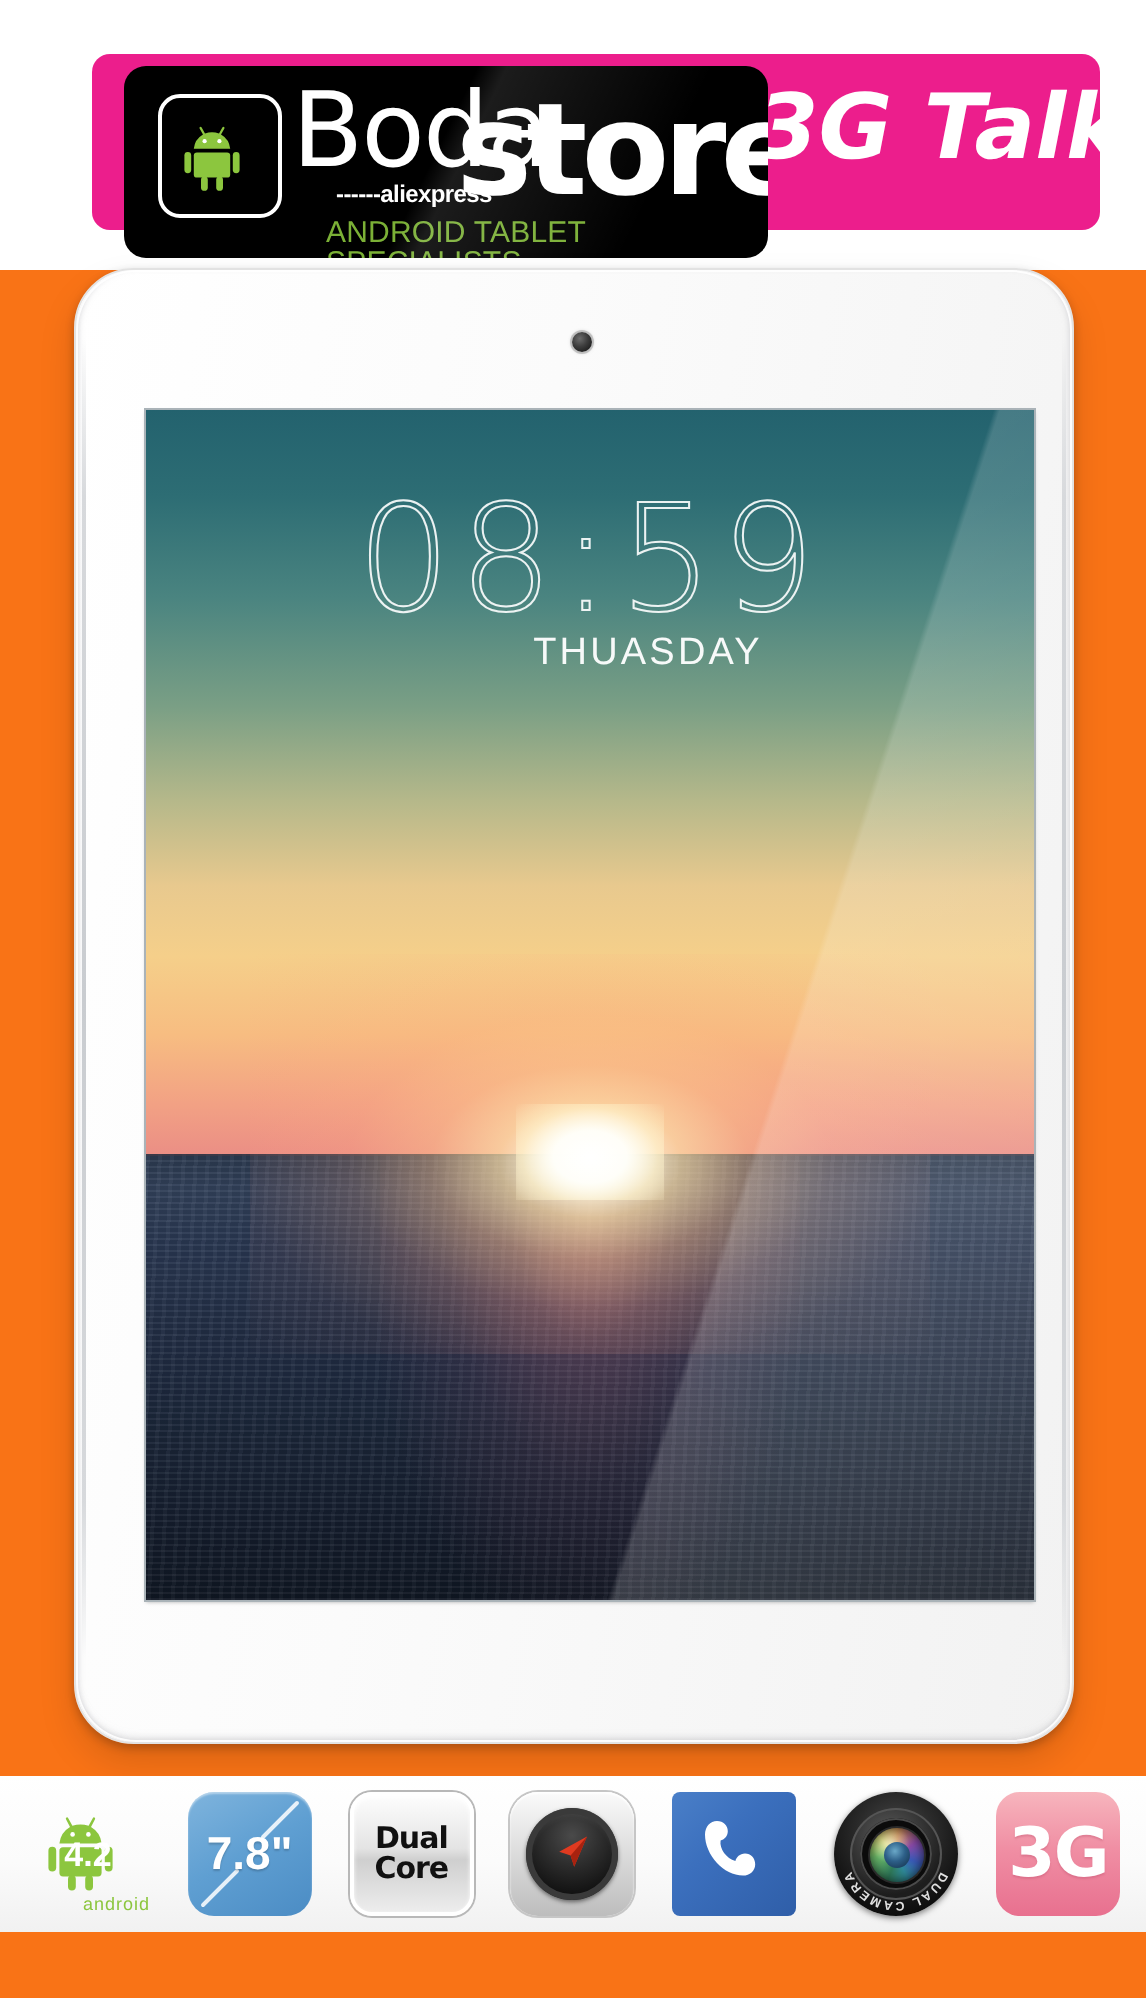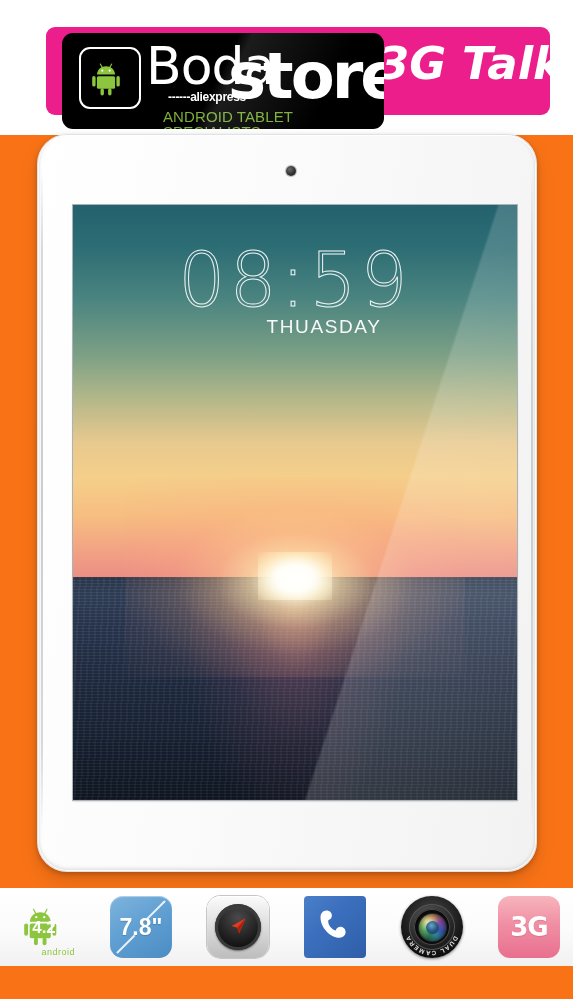--- a/index.html
+++ b/index.html
@@ -356,21 +356,21 @@
     pointer-events:none;
   }
 
   
   .feat-3g {
     border-radius:12px;
     background:linear-gradient(to bottom,#f7b5bd 0%,#f08fa4 45%,#e8708f 100%);
     display:flex; align-items:center; justify-content:center;
   }
   .g3-txt {
-    color:#ffffff; font-size:26px; font-weight:700;
+    color:#ffffff; font-size:34px; font-weight:700;
     font-family:"DejaVu Sans", sans-serif;
     letter-spacing:-1px;
     text-shadow:0 1px 1px rgba(190,80,110,0.35);
   }
 </style>
 </head>
 <body>
 
 <div id="root">
 
@@ -441,20 +441,26 @@
       <div class="ver-num">4.2</div>
       <div class="android-word">android</div>
     </div>
 
     <div class="feat feat-size">
       <span class="size-arrow a1"></span>
       <span class="size-arrow a2"></span>
       <div class="size-txt">7.8"</div>
     </div>
 
+    <div class="feat feat-core">
+      <div class="core-txt">
+        <div>Dual</div>
+        <div>Core</div>
+      </div>
+    </div>
 
     <div class="feat feat-gps">
       <div class="gps-dial">
         <svg width="26" height="26" viewBox="0 0 26 26" aria-hidden="true">
           <path d="M20.5 4.2 L6.6 11.9 L12.3 13.7 L14.1 19.4 Z" fill="#e03a20"></path>
           <path d="M20.5 4.2 L12.3 13.7 L14.1 19.4 Z" fill="#a8220f"></path>
         </svg>
       </div>
     </div>
 

